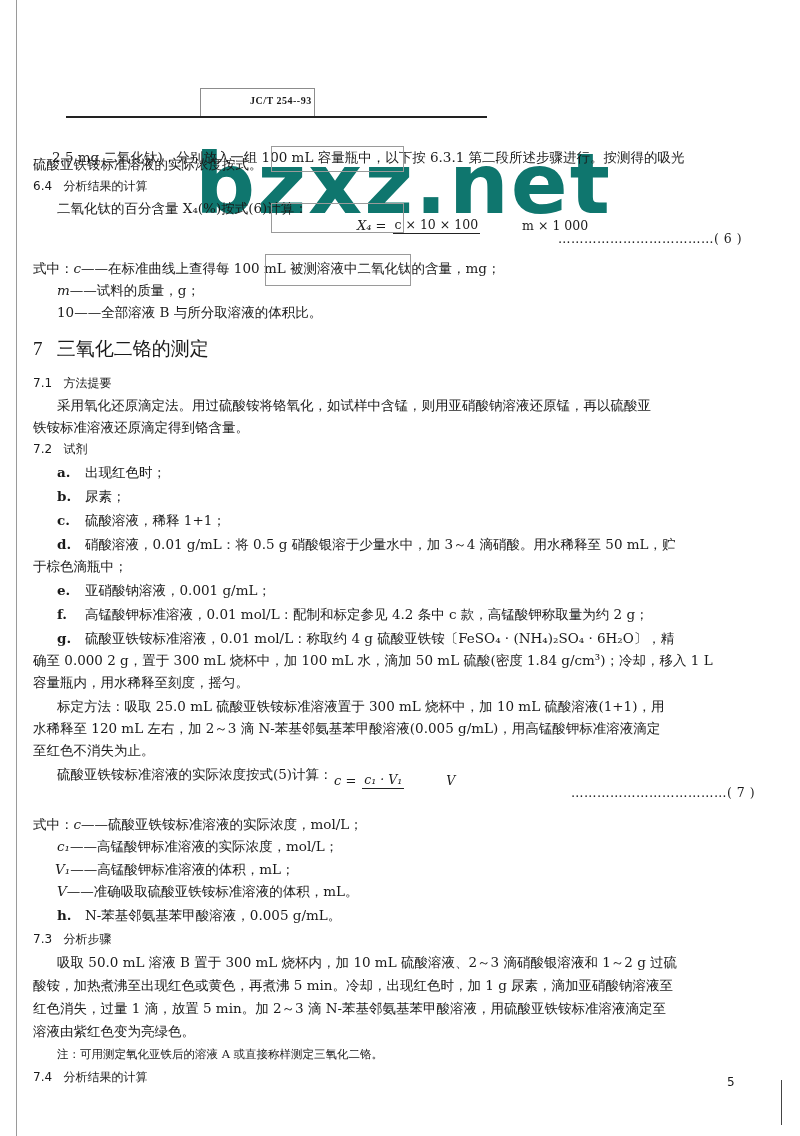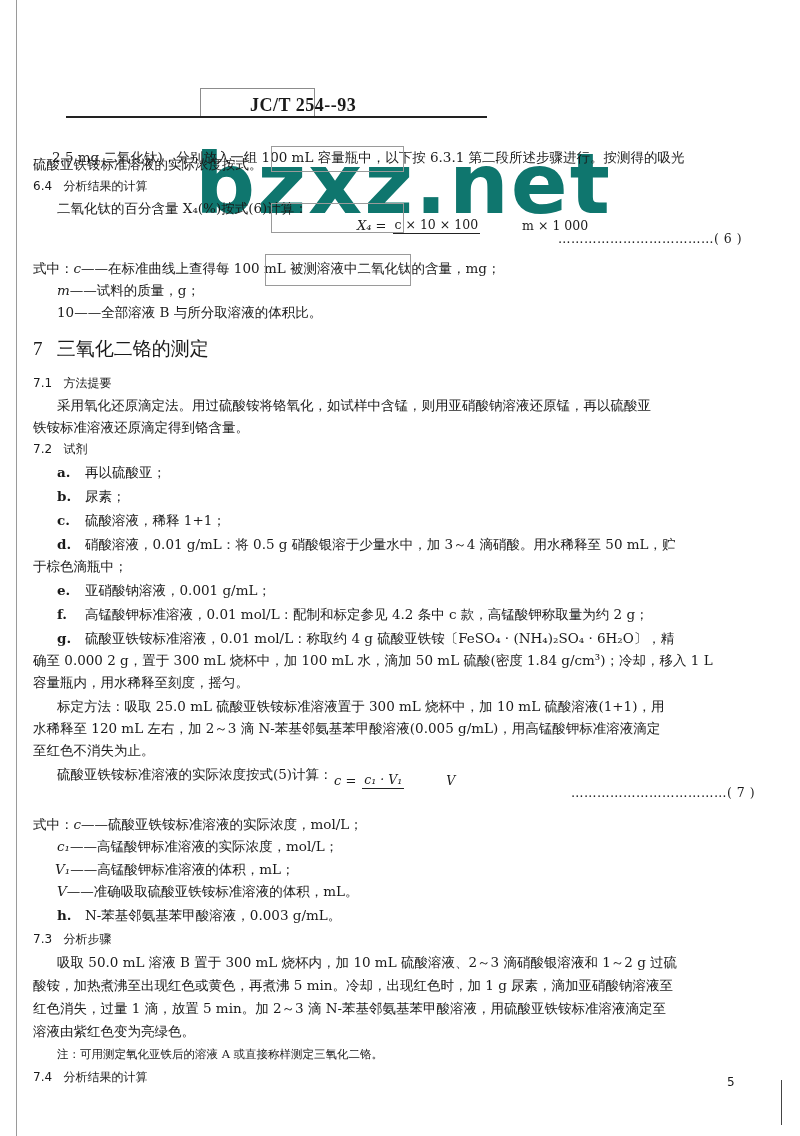--- a/index.html
+++ b/index.html
@@ -7,21 +7,21 @@
     width: 800px; height: 1136px; background: #ffffff; position: relative; overflow: hidden;
     font-family: "DejaVu Serif", "Liberation Serif", serif; color: #1a1a1a;
   }
   .page-edge-left { position: absolute; left: 16px; top: 0; width: 1px; height: 1136px; background: #9a9a9a; }
   .page-edge-right { position: absolute; left: 781px; top: 1080px; width: 1px; height: 45px; background: #444; }
   .header-box {
     position: absolute; left: 200px; top: 88px; width: 115px; height: 28px;
     border: 1px solid #8c8c8c; border-bottom: none; box-sizing: border-box;
   }
   .header-code {
-    position: absolute; left: 250px; top: 95px; font-size: 18px; font-weight: bold;
+    position: absolute; left: 250px; top: 95px; font-size: 10px; font-weight: bold;
     font-family: "Liberation Serif", serif; letter-spacing: 0.5px; white-space: nowrap;
   }
   .header-rule { position: absolute; left: 66px; top: 116px; width: 421px; height: 2px; background: #222; }
   .watermark {
     position: absolute; left: 195px; top: 135px; font-family: "DejaVu Sans", sans-serif;
     font-size: 84px; font-weight: bold; color: #0f766e; letter-spacing: 2px; z-index: 0;
   }
   .annot-box { position: absolute; border: 1px solid #9a9a9a; z-index: 2; }
   .content { position: absolute; left: 102px; top: 125px; width: 655px; z-index: 1; }
   .line { position: absolute; white-space: nowrap; font-size: 13.5px; line-height: 20px; }
@@ -94,21 +94,21 @@
   </div>
   <div class="line" style="top:270px;left:-45px;">采用氧化还原滴定法。用过硫酸铵将铬氧化，如试样中含锰，则用亚硝酸钠溶液还原锰，再以硫酸亚</div>
   <div class="line" style="top:292px;left:-69px;">铁铵标准溶液还原滴定得到铬含量。</div>
 
   <div class="line h2" style="top:314px;left:-69px;">
     <span>7.2</span>&nbsp;&nbsp;
     <span>试剂</span>
   </div>
 
   <div class="line" style="top:337px;left:-45px;">
-    <span class="lbl">a.</span><span>再以硫酸亚；</span>
+    <span class="lbl">a.</span><span>出现红色时；</span>
   </div>
   <div class="line" style="top:361px;left:-45px;">
     <span class="lbl">b.</span><span>尿素；</span>
   </div>
   <div class="line" style="top:385px;left:-45px;">
     <span class="lbl">c.</span><span>硫酸溶液，稀释 1+1；</span>
   </div>
   <div class="line" style="top:409px;left:-45px;">
     <span class="lbl">d.</span><span>硝酸溶液，0.01 g/mL：将 0.5 g 硝酸银溶于少量水中，加 3～4 滴硝酸。用水稀释至 50 mL，贮</span>
   </div>
@@ -145,21 +145,21 @@
   <div class="line" style="top:711px;left:-45px;">
     <i>c₁</i><span>——高锰酸钾标准溶液的实际浓度，mol/L；</span>
   </div>
   <div class="line" style="top:734px;left:-47px;">
     <i>V₁</i><span>——高锰酸钾标准溶液的体积，mL；</span>
   </div>
   <div class="line" style="top:756px;left:-45px;">
     <i>V</i><span>——准确吸取硫酸亚铁铵标准溶液的体积，mL。</span>
   </div>
   <div class="line" style="top:780px;left:-45px;">
-    <span class="lbl">h.</span><span>N-苯基邻氨基苯甲酸溶液，0.003 g/mL。</span>
+    <span class="lbl">h.</span><span>N-苯基邻氨基苯甲酸溶液，0.005 g/mL。</span>
   </div>
 
   <div class="line h2" style="top:804px;left:-69px;">
     <span>7.3</span>&nbsp;&nbsp;
     <span>分析步骤</span>
   </div>
   <div class="line" style="top:827px;left:-45px;">吸取 50.0 mL 溶液 B 置于 300 mL 烧杯内，加 10 mL 硫酸溶液、2～3 滴硝酸银溶液和 1～2 g 过硫</div>
   <div class="line" style="top:850px;left:-69px;">酸铵，加热煮沸至出现红色或黄色，再煮沸 5 min。冷却，出现红色时，加 1 g 尿素，滴加亚硝酸钠溶液至</div>
   <div class="line" style="top:873px;left:-69px;">红色消失，过量 1 滴，放置 5 min。加 2～3 滴 N-苯基邻氨基苯甲酸溶液，用硫酸亚铁铵标准溶液滴定至</div>
   <div class="line" style="top:896px;left:-69px;">溶液由紫红色变为亮绿色。</div>

